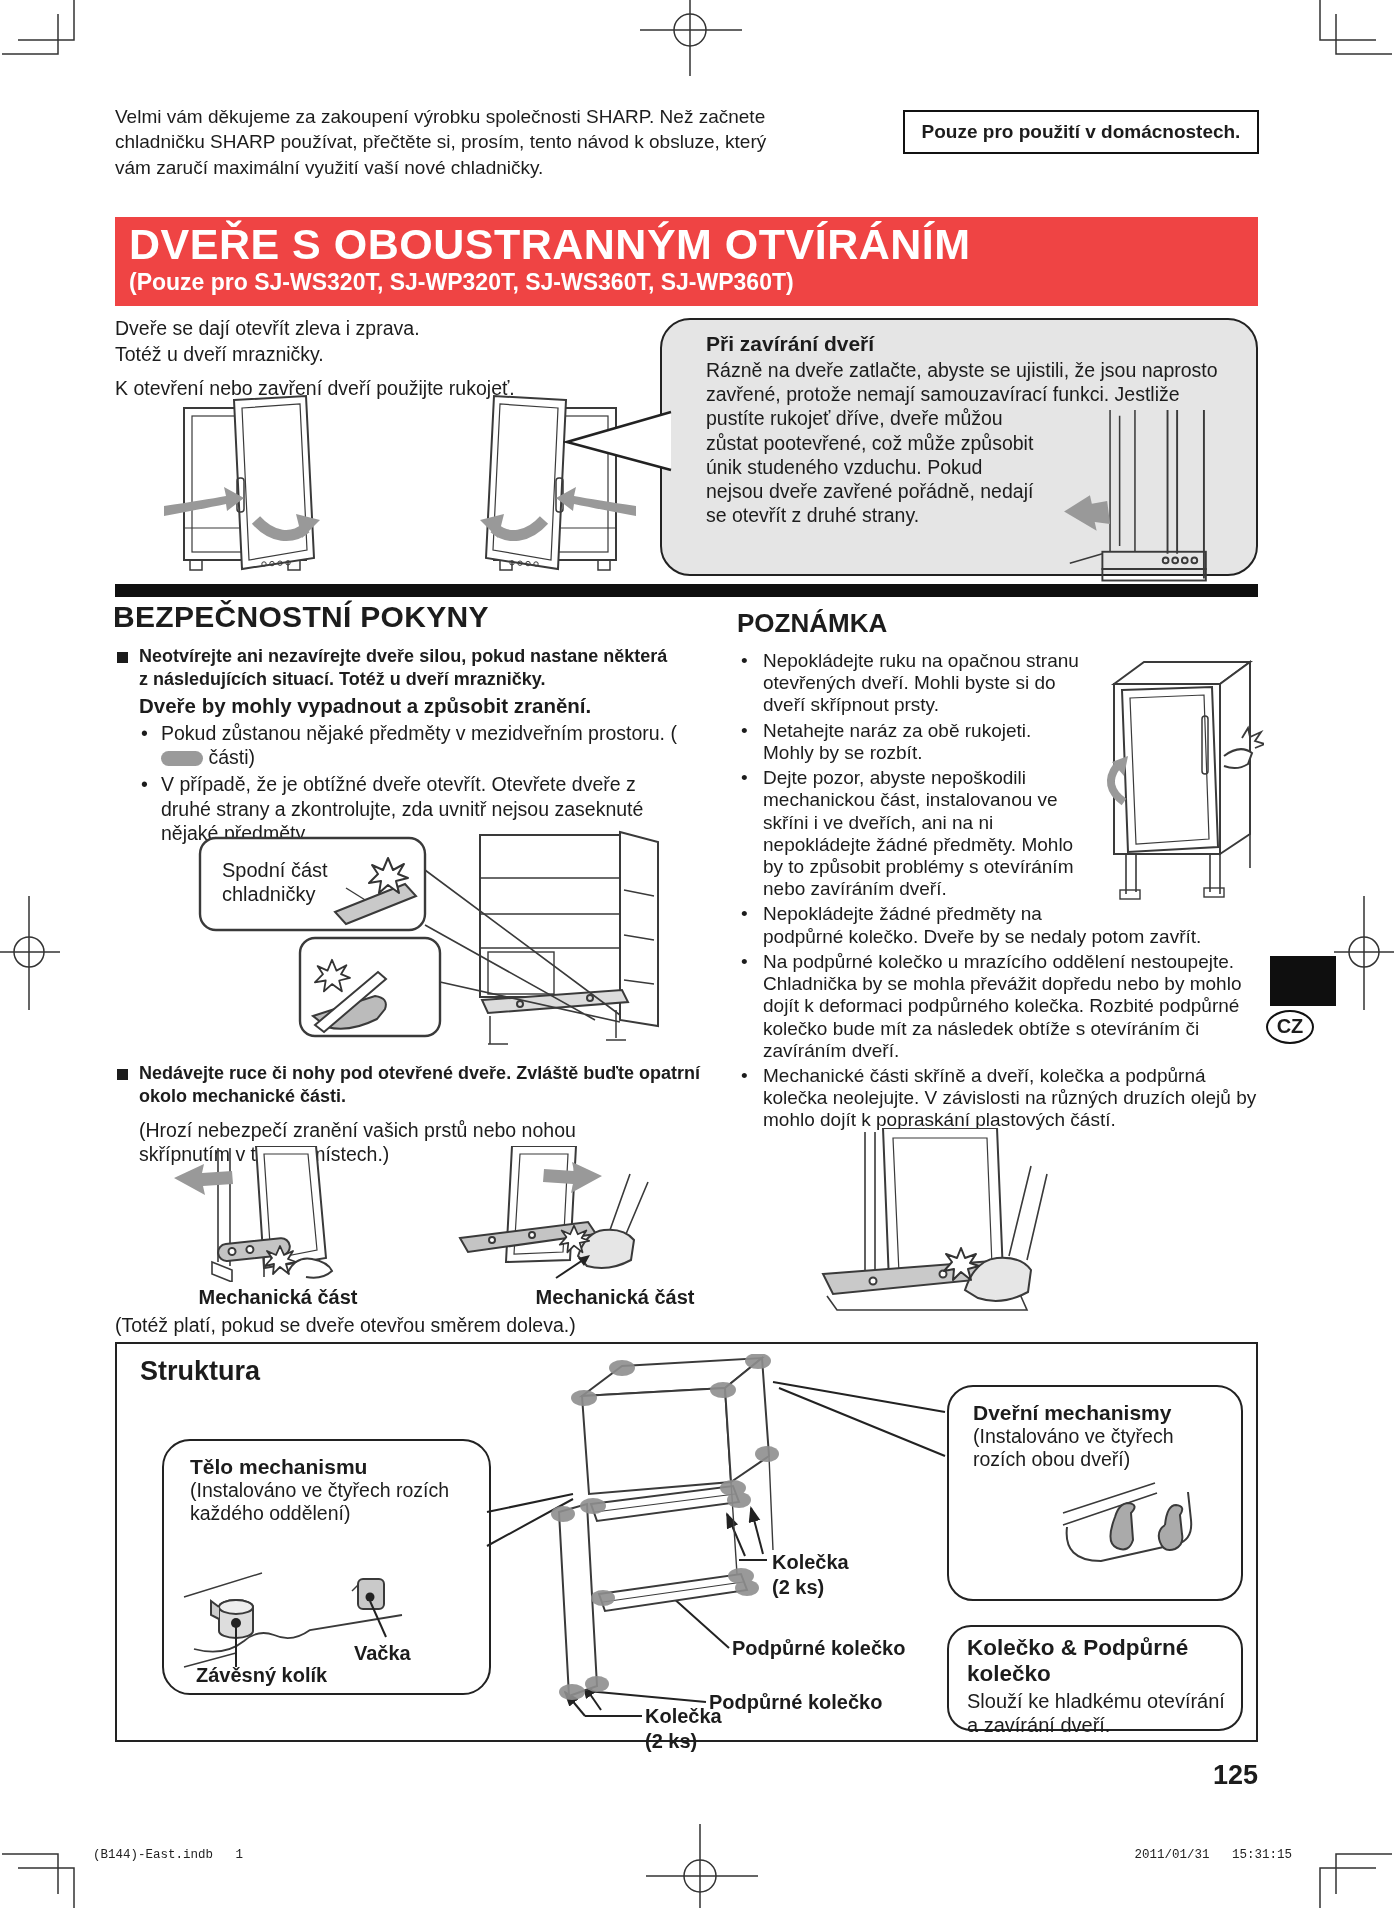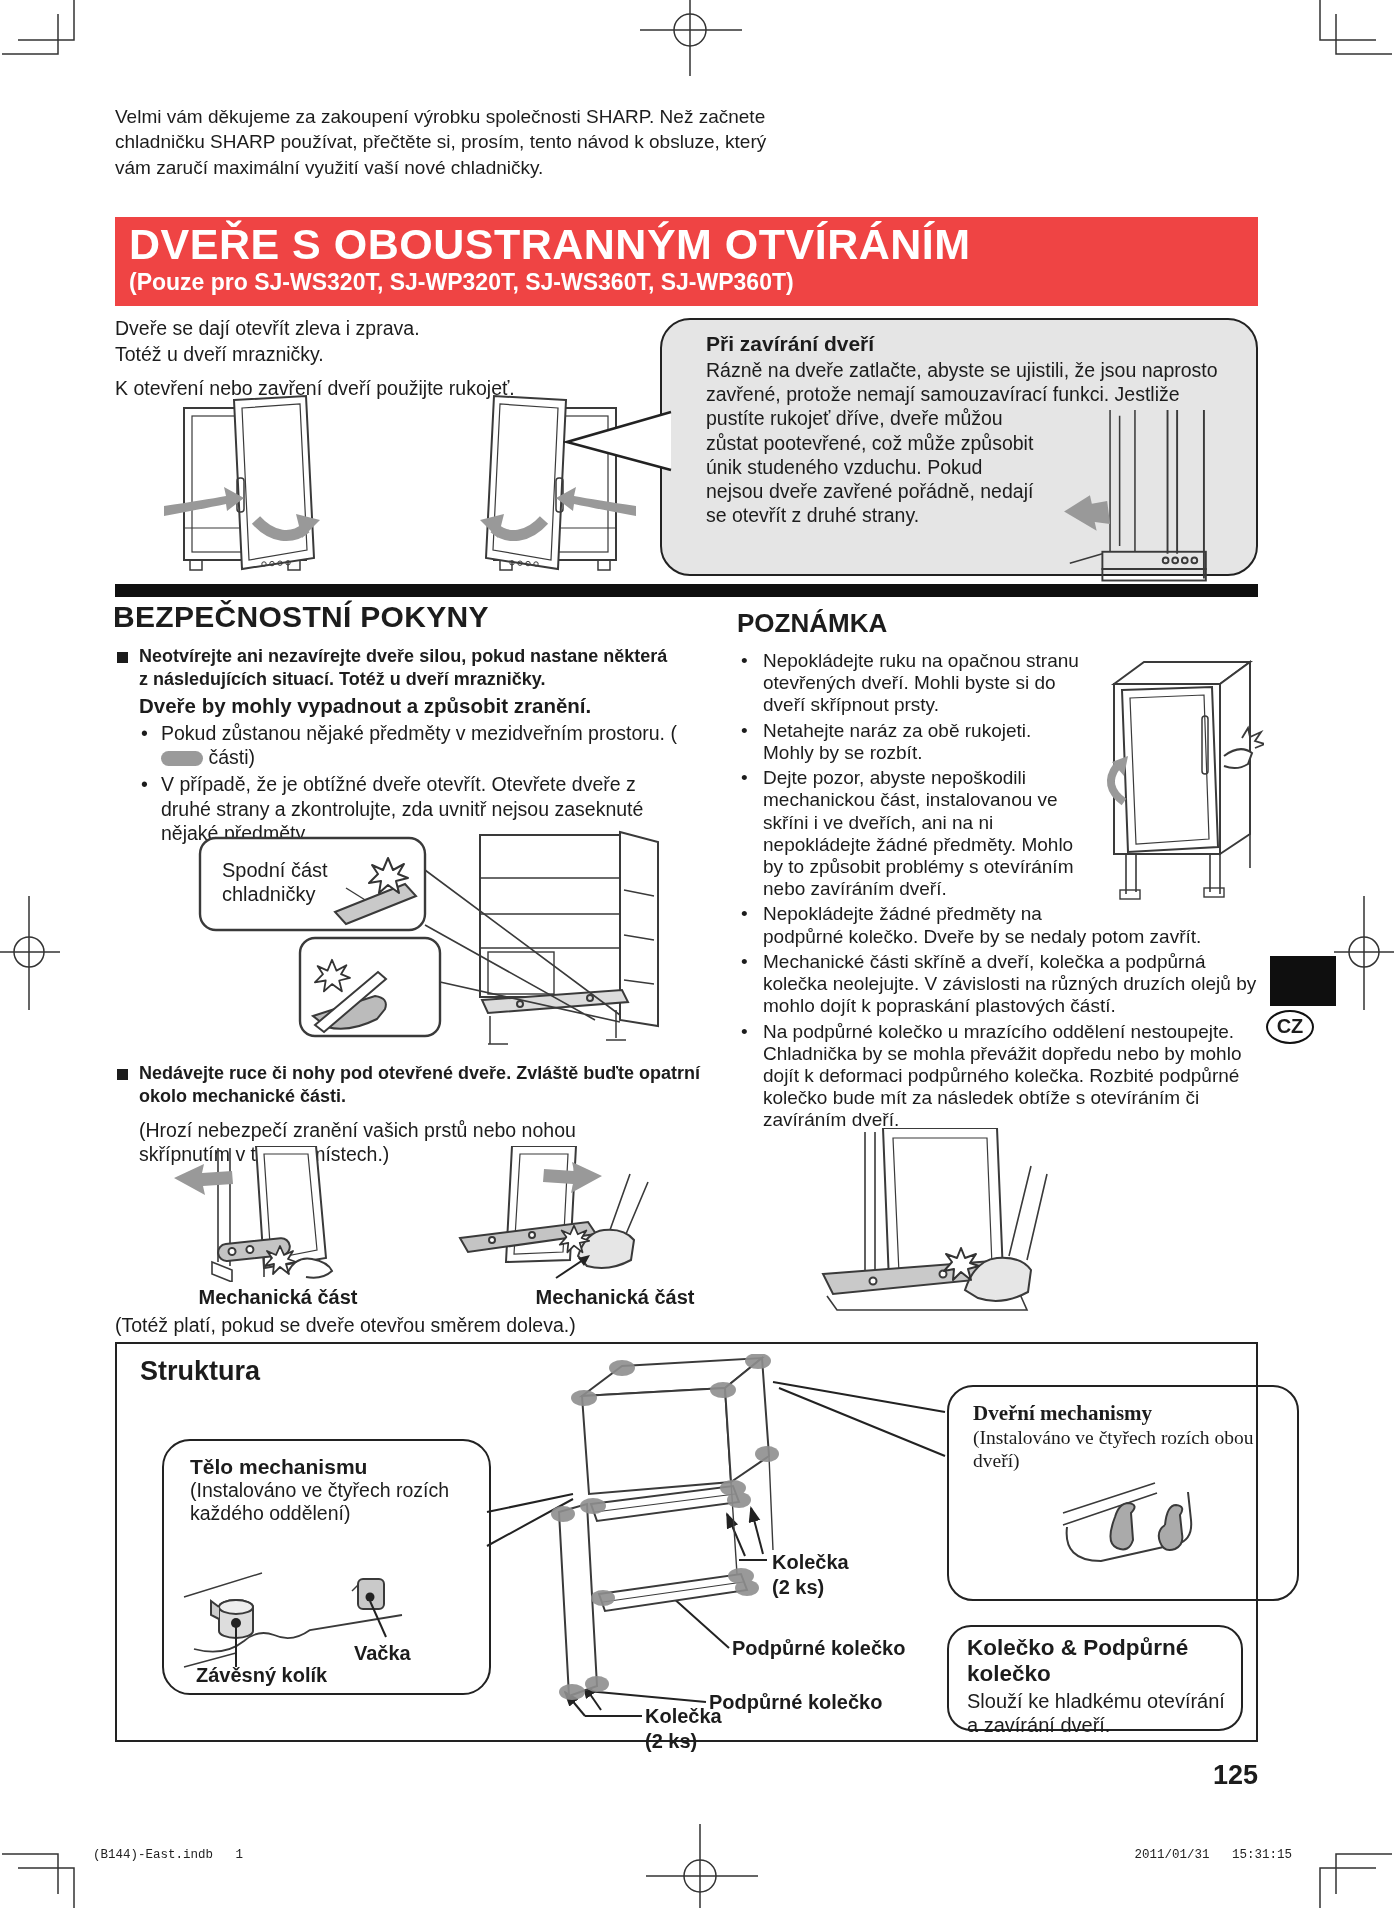--- a/index.html
+++ b/index.html
@@ -41,22 +41,22 @@
   .blacktab{left:1270px;top:956px;width:66px;height:50px;background:#0f0f0f;}
   .cz{left:1266px;top:1010px;width:48px;height:34px;border:2.5px solid #111;border-radius:50%;
       box-sizing:border-box;font-weight:bold;font-size:20px;text-align:center;line-height:29px;}
   .strukt{left:115px;top:1342px;width:1143px;height:400px;border:2.5px solid #222;box-sizing:border-box;}
   .strukt-title{left:23px;top:12px;font-size:27px;font-weight:bold;}
   .telo{left:45px;top:95px;width:329px;height:256px;border:2.5px solid #222;border-radius:28px;
         box-sizing:border-box;padding:14px 18px 0 26px;}
   .telo-title{font-weight:bold;font-size:21px;}
   .telo-sub{font-size:19.5px;line-height:1.2;}
   .blabel{font-weight:bold;font-size:20px;line-height:1.25;}
-  .dverni{left:830px;top:41px;width:352px;height:216px;border:2.5px solid #222;border-radius:26px;
-          box-sizing:border-box;padding:14px 12px 12px 24px;font-family:Liberation Serif, serif;}
+  .dverni{left:830px;top:41px;width:296px;height:216px;border:2.5px solid #222;border-radius:26px;
+          box-sizing:border-box;padding:14px 12px 12px 24px;}
   .kpbox{left:830px;top:281px;width:296px;height:106px;border:2.5px solid #222;border-radius:24px;
          box-sizing:border-box;padding:8px 12px 0 18px;}
   .kp-title{font-weight:bold;font-size:22.5px;}
   .kp-body{font-size:20px;line-height:1.22;margin-top:2px;}
   .pagenum{left:1180px;top:1760px;width:78px;text-align:right;font-size:27px;font-weight:bold;}
   .footer{font-family:"Liberation Mono", monospace;font-size:12.5px;color:#222;white-space:pre;}
 </style>
 </head>
 <body>
 
@@ -79,20 +79,21 @@
         <circle cx="29" cy="952" r="15"></circle>
         <path d="M0 952 H60 M29 896 V1010"></path>
       </g>
     <g>
         <circle cx="1364" cy="952" r="15"></circle>
         <path d="M1334 952 H1394 M1364 896 V1010"></path>
       </g>
   </svg>
 
   <div class="abs intro">Velmi vám děkujeme za zakoupení výrobku společnosti SHARP. Než začnete chladničku SHARP používat, přečtěte si, prosím, tento návod k obsluze, který vám zaručí maximální využití vaší nové chladničky.</div>
+  <div class="abs hbox">Pouze pro použití v domácnostech.</div>
 
   <div class="abs banner">
     <div class="banner-title">DVEŘE S OBOUSTRANNÝM OTVÍRÁNÍM</div>
     <div class="banner-sub">(Pouze pro SJ-WS320T, SJ-WP320T, SJ-WS360T, SJ-WP360T)</div>
   </div>
 
   <div class="abs dline" style="left:115px;top:316px;">Dveře se dají otevřít zleva i zprava.</div>
   <div class="abs dline" style="left:115px;top:342px;">Totéž u dveří mrazničky.</div>
   <div class="abs dline" style="left:115px;top:376px;">K otevření nebo zavření dveří použijte rukojeť.</div>
 
@@ -230,22 +231,22 @@
       <rect x="112" y="234" width="20" height="9" stroke-width="1.4"></rect>
       <path d="M32 148 q-22 -16 -7 -36" stroke="#999" stroke-width="8"></path>
       <polygon points="20,108 36,102 32,122" fill="#999" stroke="none"></polygon>
       <path d="M132 102 q16 -12 28 -3 l-4 11 q-11 7 -24 2" fill="#fff"></path>
       <path d="M150 84 l6 -10 2 9 11 -5 -6 9 10 3 -10 4" stroke-width="1.8"></path>
     </svg>
     <div class="ni">Nepokládejte ruku na opačnou stranu otevřených dveří. Mohli byste si do dveří skřípnout prsty.</div>
     <div class="ni">Netahejte naráz za obě rukojeti. Mohly by se rozbít.</div>
     <div class="ni">Dejte pozor, abyste nepoškodili mechanickou část, instalovanou ve skříni i ve dveřích, ani na ni nepokládejte žádné předměty. Mohlo by to způsobit problémy s otevíráním nebo zavíráním dveří.</div>
     <div class="ni">Nepokládejte žádné předměty na podpůrné kolečko. Dveře by se nedaly potom zavřít.</div>
+    <div class="ni">Na podpůrné kolečko u mrazícího oddělení nestoupejte. Chladnička by se mohla převážit dopředu nebo by mohlo dojít k deformaci podpůrného kolečka. Rozbité podpůrné kolečko bude mít za následek obtíže s otevíráním či zavíráním dveří.</div>
     <div class="ni">Mechanické části skříně a dveří, kolečka a podpůrná kolečka neolejujte. V závislosti na různých druzích olejů by mohlo dojít k popraskání plastových částí.</div>
-    <div class="ni">Na podpůrné kolečko u mrazícího oddělení nestoupejte. Chladnička by se mohla převážit dopředu nebo by mohlo dojít k deformaci podpůrného kolečka. Rozbité podpůrné kolečko bude mít za následek obtíže s otevíráním či zavíráním dveří.</div>
   </div>
 
   <div class="abs blacktab"></div>
   <div class="abs cz">CZ</div>
 
   <svg class="abs" style="left:765px;top:1128px;" width="335" height="210" viewBox="0 0 335 210" fill="none" stroke="#3a3a3a" stroke-width="2">
     <defs>
       <polygon id="b3" points="0,-16 4,-6 15,-10 9,-1 18,2 7,5 10,16 0,8 -8,16 -7,5 -17,7 -9,-2 -15,-10 -4,-6"></polygon>
     </defs>
     <path d="M100 4 V148 M110 4 V150" stroke-width="1.6"></path>

